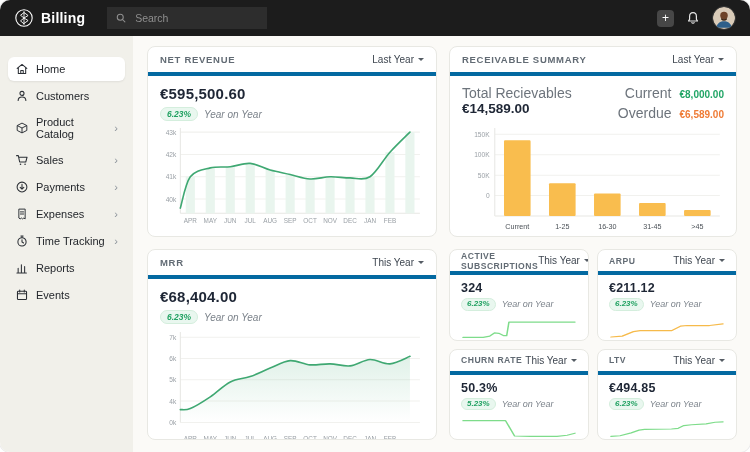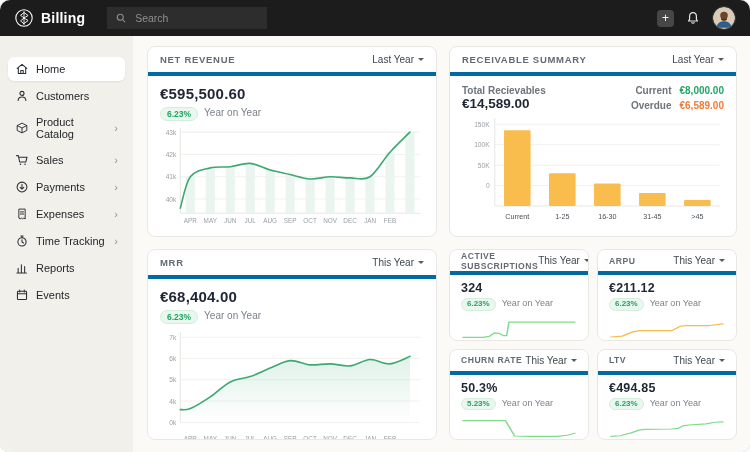--- a/index.html
+++ b/index.html
@@ -34,29 +34,29 @@
         grid-template-rows:191px 191px;gap:12px;overflow:hidden;}
   .card{background:#fff;border:1px solid #e8e8e3;border-radius:8px;overflow:hidden;}
   .card-head{height:29px;display:flex;align-items:center;justify-content:space-between;
              padding:0 12px;border-bottom:4px solid #0369a1;}
   .card-title{font-size:9.5px;font-weight:700;letter-spacing:.7px;color:#626b74;}
   .period{font-size:10px;color:#3e4650;display:flex;align-items:center;gap:4px;cursor:pointer;white-space:nowrap;}
   .caret{width:0;height:0;border-left:3px solid transparent;border-right:3px solid transparent;
          border-top:3.5px solid #555c64;display:inline-block;}
   .card-body{padding:9px 12px 0;}
   .metric{font-size:15px;font-weight:700;color:#1e2635;letter-spacing:.2px;}
-  .yoy{display:flex;gap:6px;margin-top:5px;}
+  .yoy{display:flex;align-items:center;gap:6px;margin-top:5px;font-style:italic;}
   .badge{font-size:8.5px;font-weight:700;color:#23a263;background:#e9f7ef;border:1px solid #d4eedd;
          border-radius:9px;padding:1.5px 6px;line-height:1.1;}
   .caption{font-size:10px;color:#7b828a;}
   .chart{padding:3px 10px 0;}
   .chart svg{display:block;width:100%;}
   
   .recv-row{display:flex;justify-content:space-between;padding:9px 12px 0;}
-  .recv-label{font-size:10px;color:#6d747c;font-weight:bold;}
+  .recv-label{font-size:14px;color:#6d747c;}
   .recv-total{font-size:13.5px;font-weight:700;color:#1e2635;}
   .recv-right{display:flex;flex-direction:column;gap:4px;align-items:flex-end;}
   .recv-line{display:flex;gap:8px;font-size:10px;align-items:baseline;}
   .recv-val{font-weight:700;}
   .recv-val.current{color:#21a566;}
   .recv-val.overdue{color:#ef7b35;}
   
   .small-grid{display:grid;grid-template-columns:1fr 1fr;grid-template-rows:1fr 1fr;gap:8px;}
   .card.small .card-head{height:25px;padding:0 11px;}
   .card.small .card-title{font-size:8.6px;letter-spacing:.5px;}

